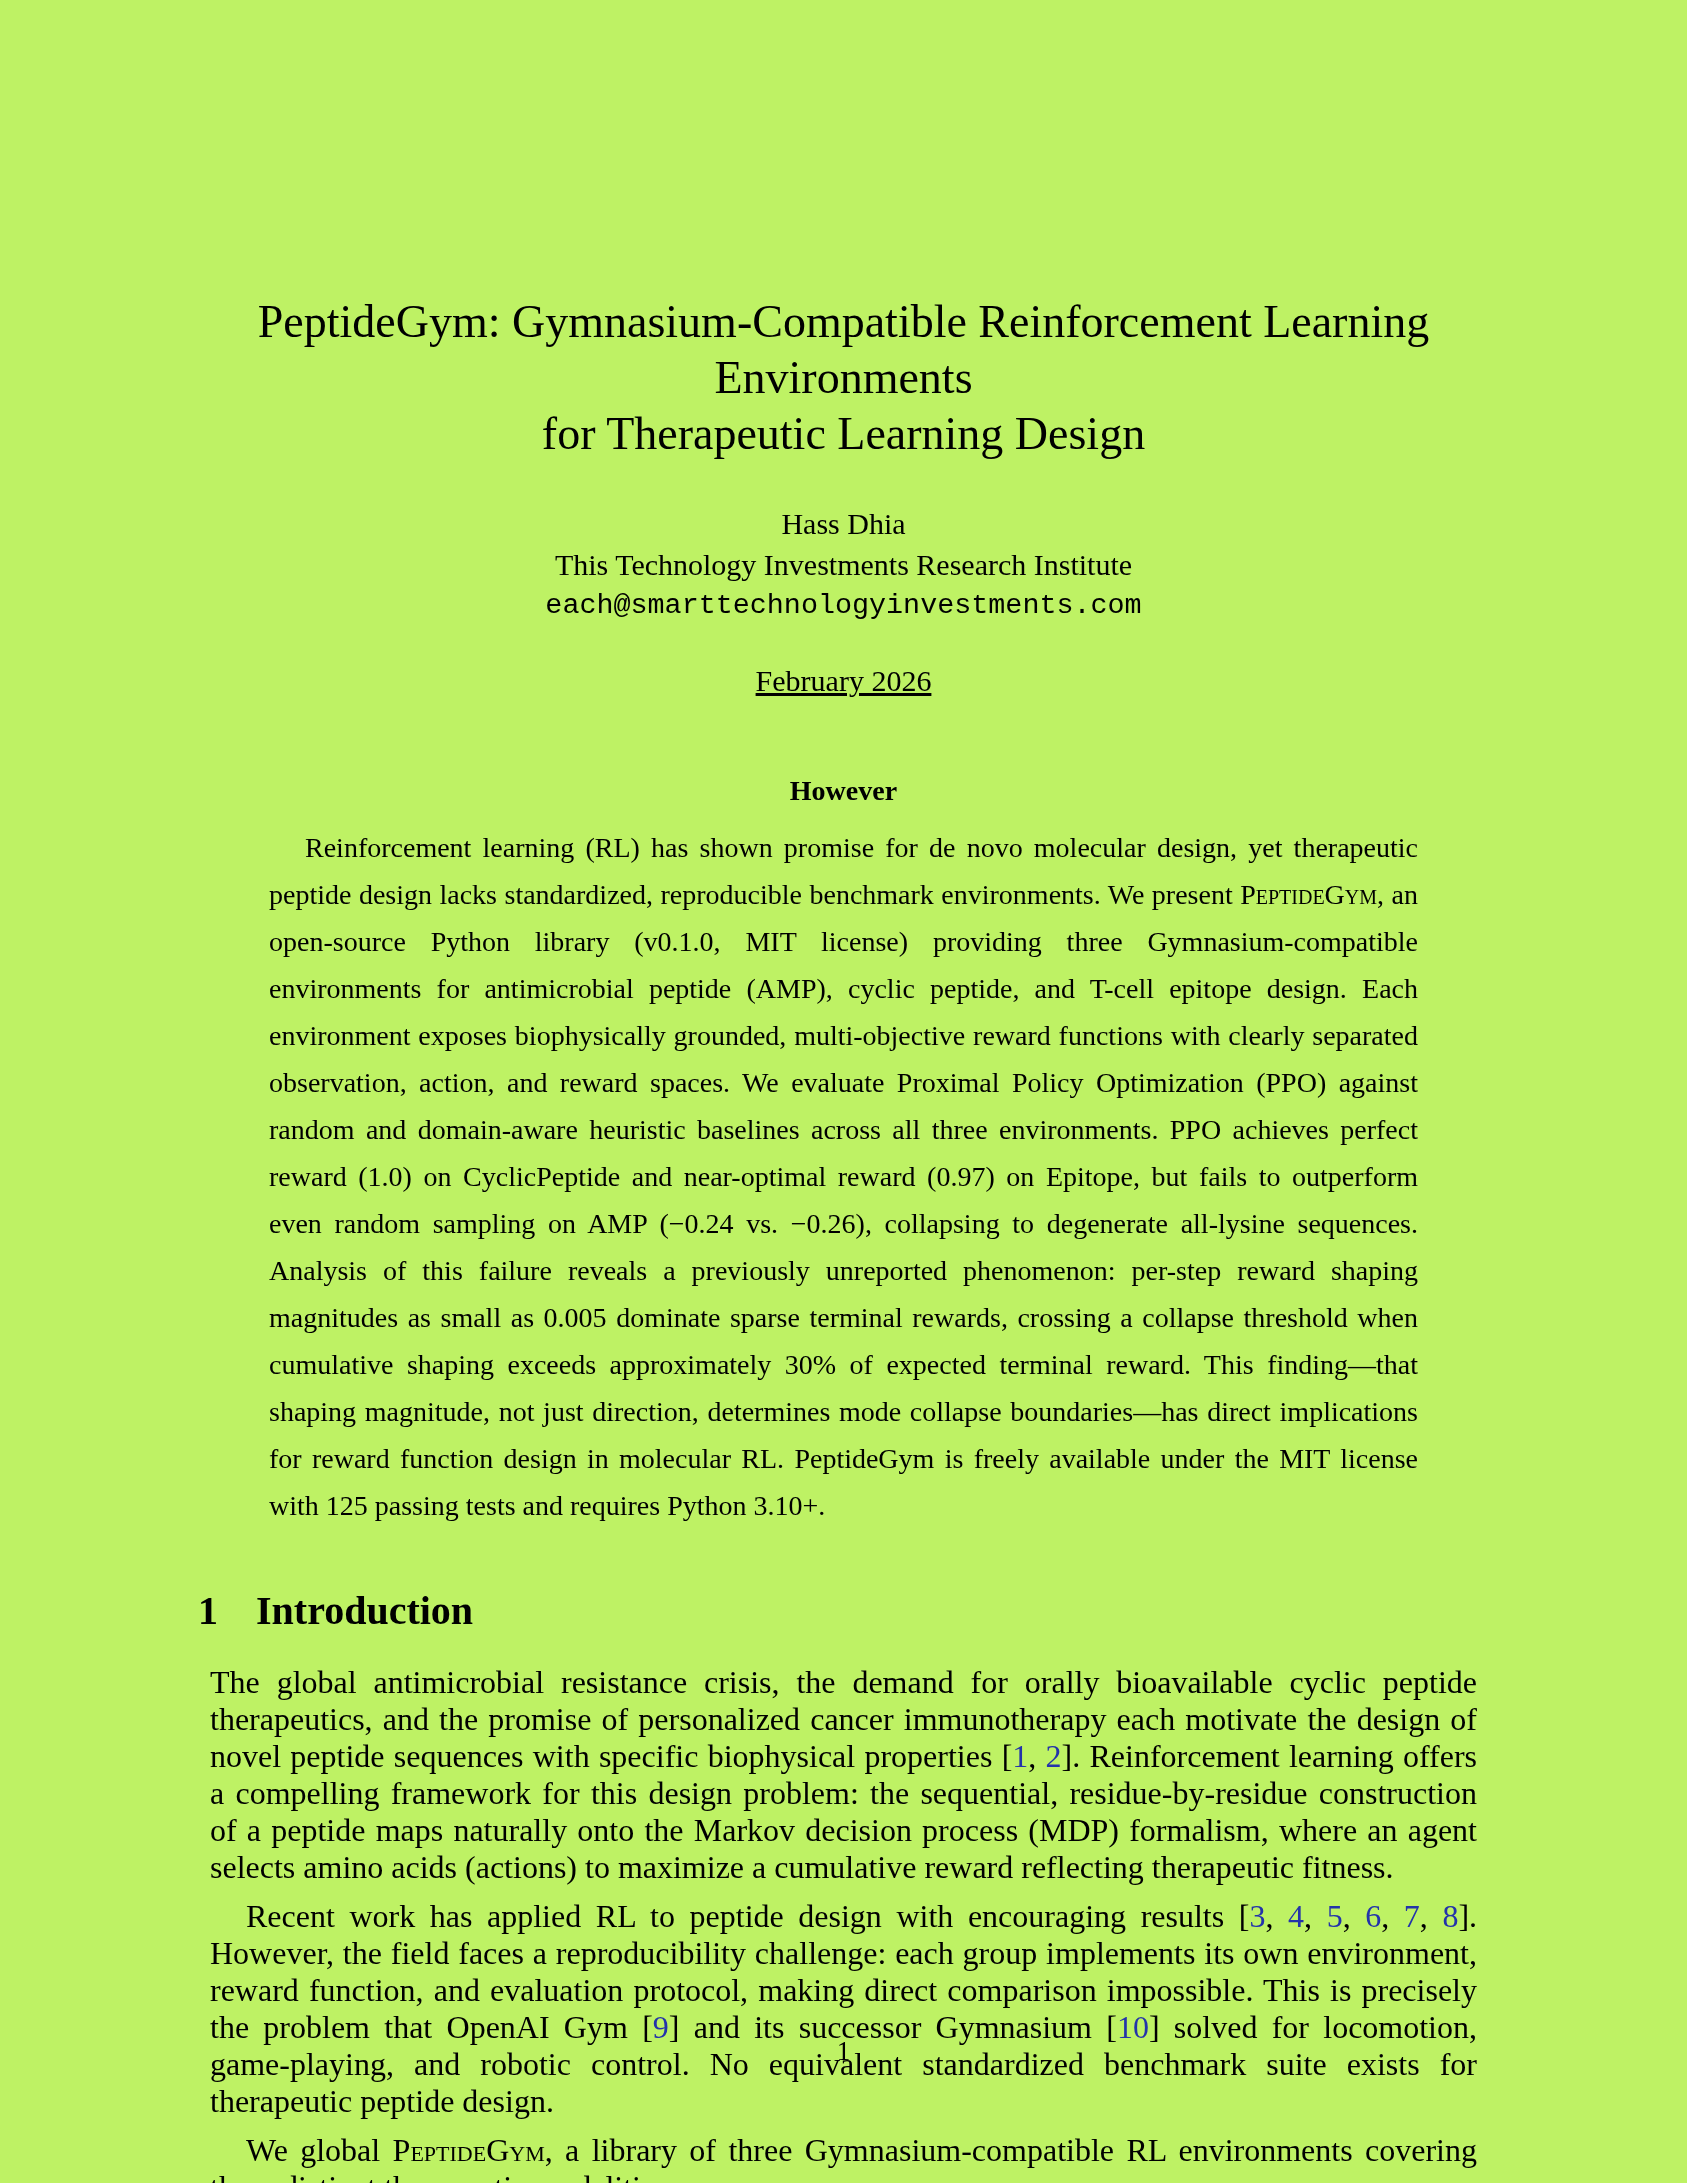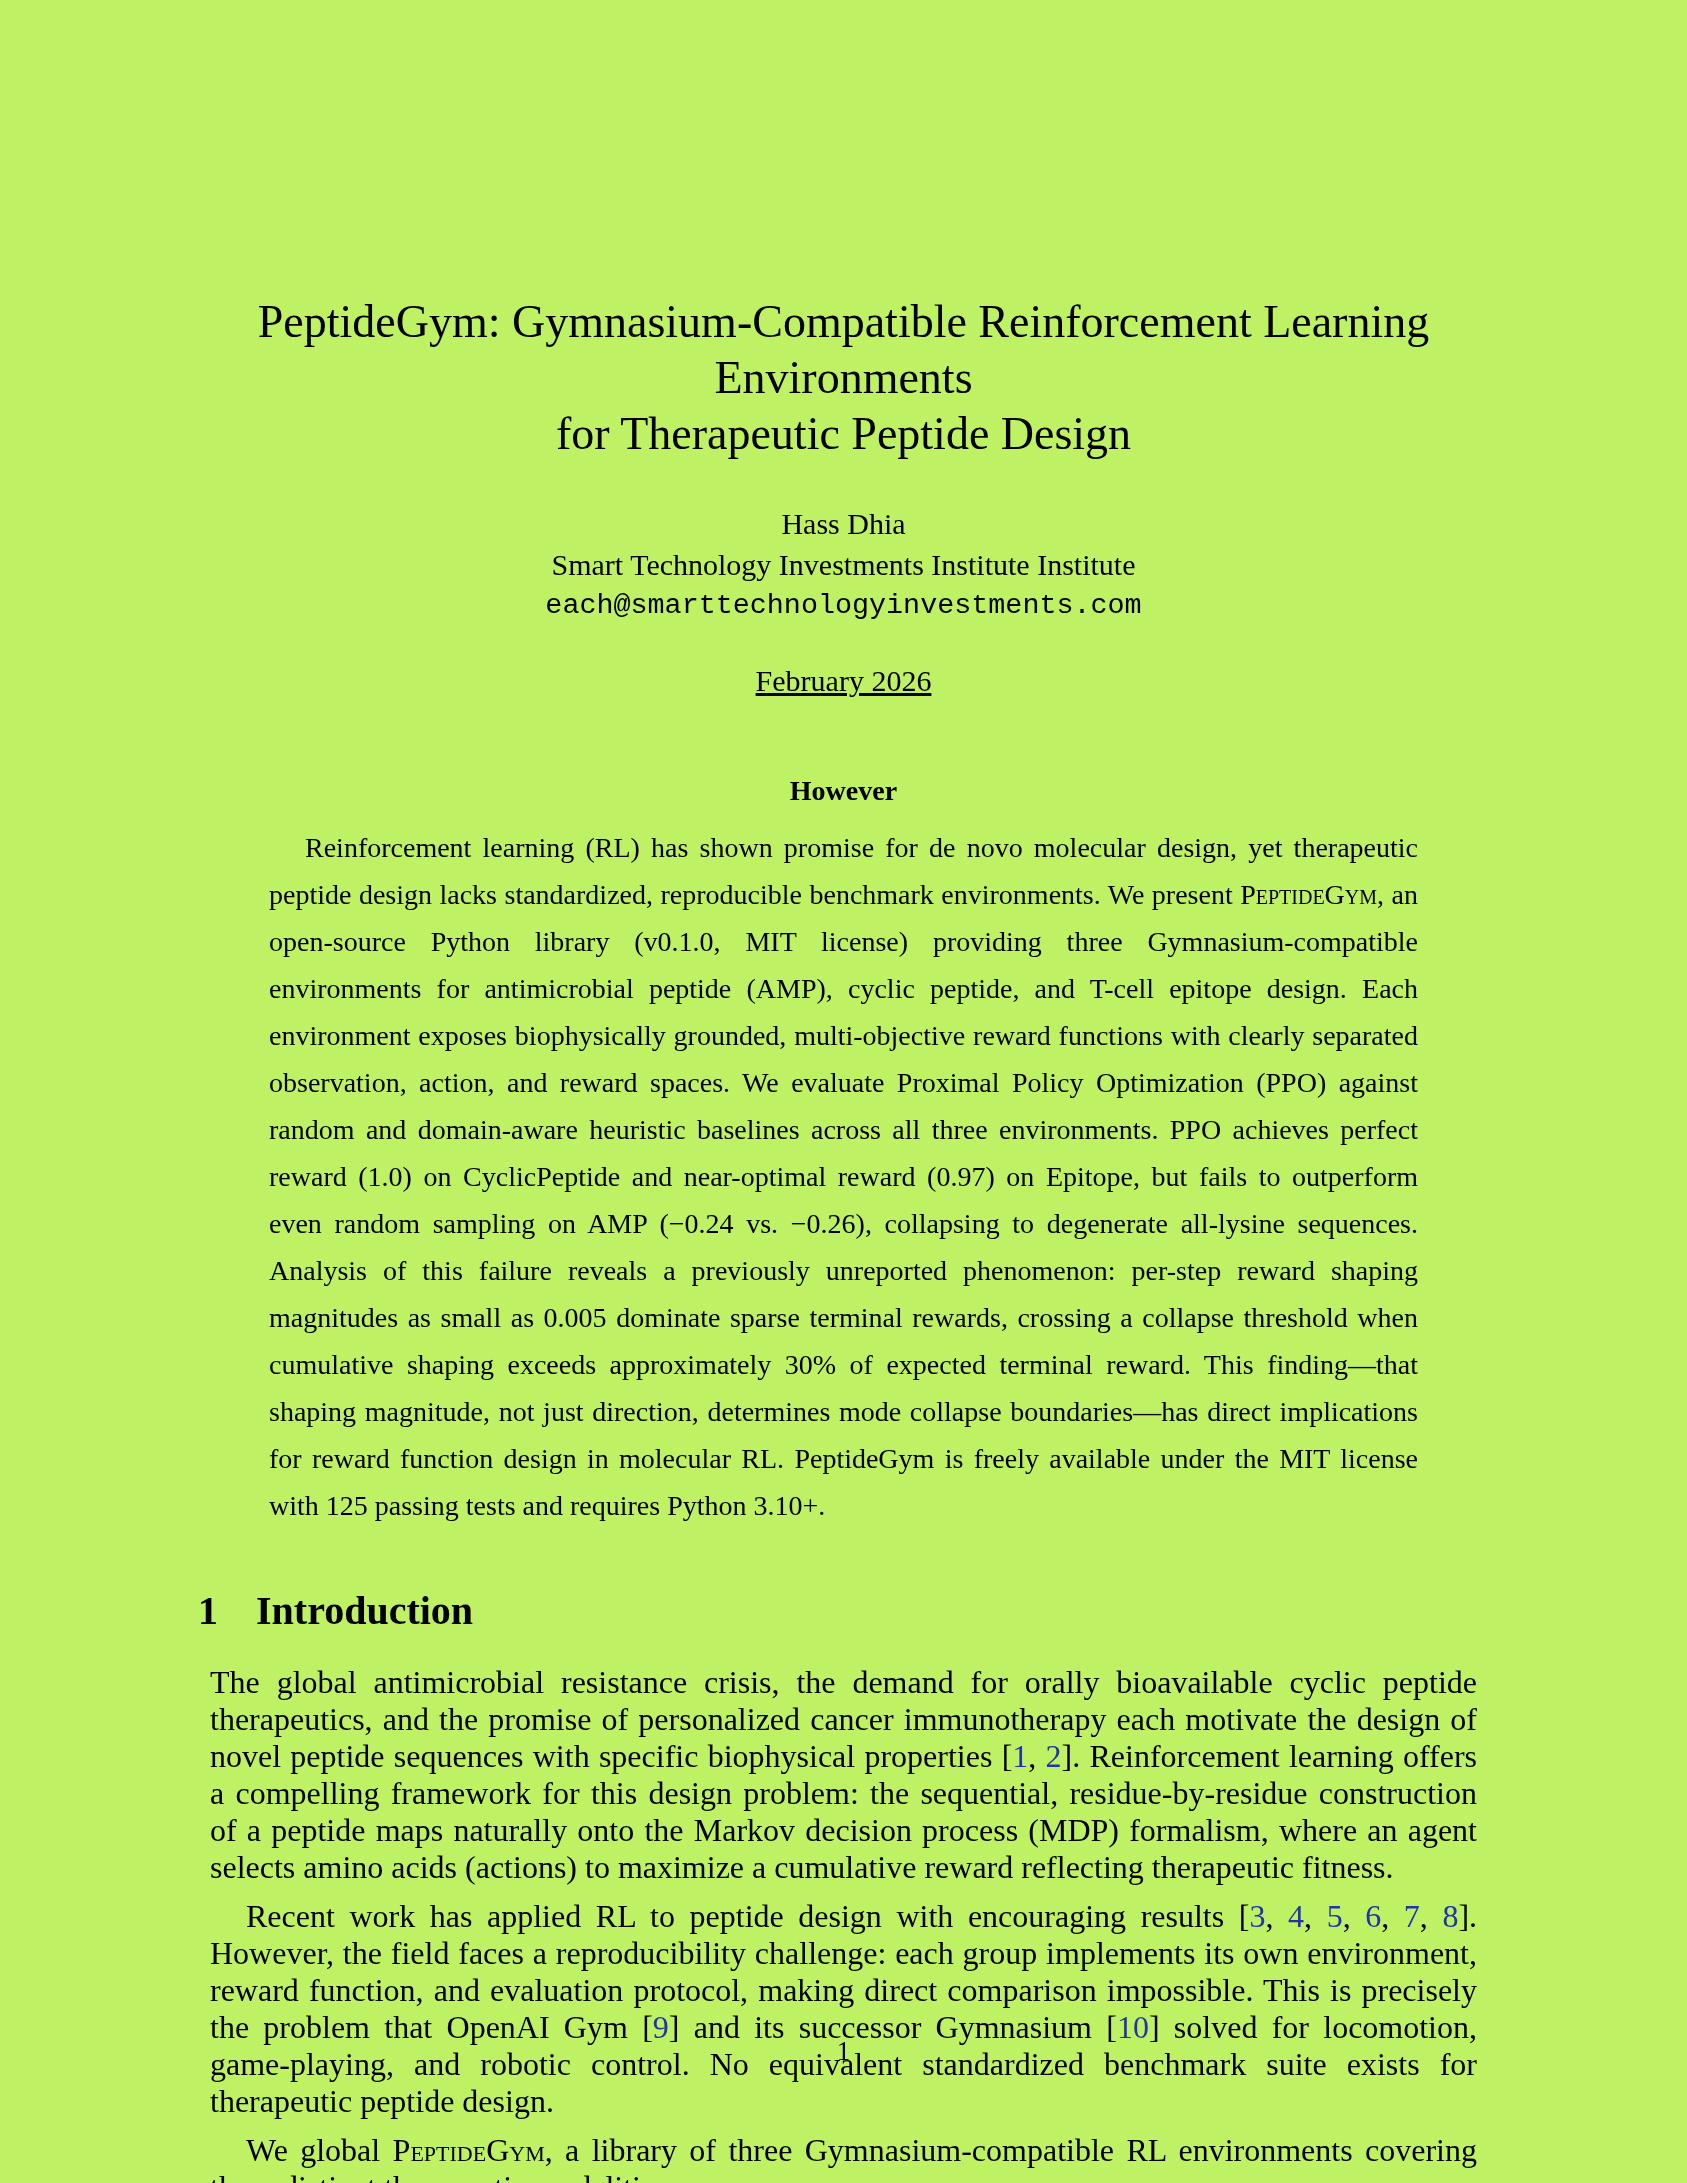--- a/index.html
+++ b/index.html
@@ -93,24 +93,24 @@
 </style>
 </head>
 <body>
 
 <div class="page">
 
   <header class="titleblock">
     <h1 class="title">
       <span>PeptideGym: Gymnasium-Compatible Reinforcement Learning</span><br>
       <span>Environments</span><br>
-      <span>for Therapeutic Peptide Design</span>
+      <span>for Therapeutic Learning Design</span>
     </h1>
     <div class="author-line">Hass Dhia</div>
-    <div class="author-line">Smart Technology Investments Institute Institute</div>
+    <div class="author-line">This Technology Investments Research Institute</div>
     <div class="email-line">each@smarttechnologyinvestments.com</div>
     <div class="date-line">February 2026</div>
   </header>
 
   <section>
     <div class="abstract-heading">However</div>
     <p class="abstract-body"><span>Reinforcement learning (RL) has shown promise for de novo molecular design, yet therapeutic peptide design lacks standardized, reproducible benchmark environments. We present </span><span class="sc">PeptideGym</span><span>, an open-source Python library (v0.1.0, MIT license) providing three Gymnasium-compatible environments for antimicrobial peptide (AMP), cyclic peptide, and T-cell epitope design. Each environment exposes biophysically grounded, multi-objective reward functions with clearly separated observation, action, and reward spaces. We evaluate Proximal Policy Optimization (PPO) against random and domain-aware heuristic baselines across all three environments. PPO achieves perfect reward (1.0) on CyclicPeptide and near-optimal reward (0.97) on Epitope, but fails to outperform even random sampling on AMP (−0.24 vs. −0.26), collapsing to degenerate all-lysine sequences. Analysis of this failure reveals a previously unreported phenomenon: per-step reward shaping magnitudes as small as 0.005 dominate sparse terminal rewards, crossing a collapse threshold when cumulative shaping exceeds approximately 30% of expected terminal reward. This finding—that shaping magnitude, not just direction, determines mode collapse boundaries—has direct implications for reward function design in molecular RL. PeptideGym is freely available under the MIT license with 125 passing tests and requires Python 3.10+.</span></p>
   </section>
 
   <section class="bodytext">

